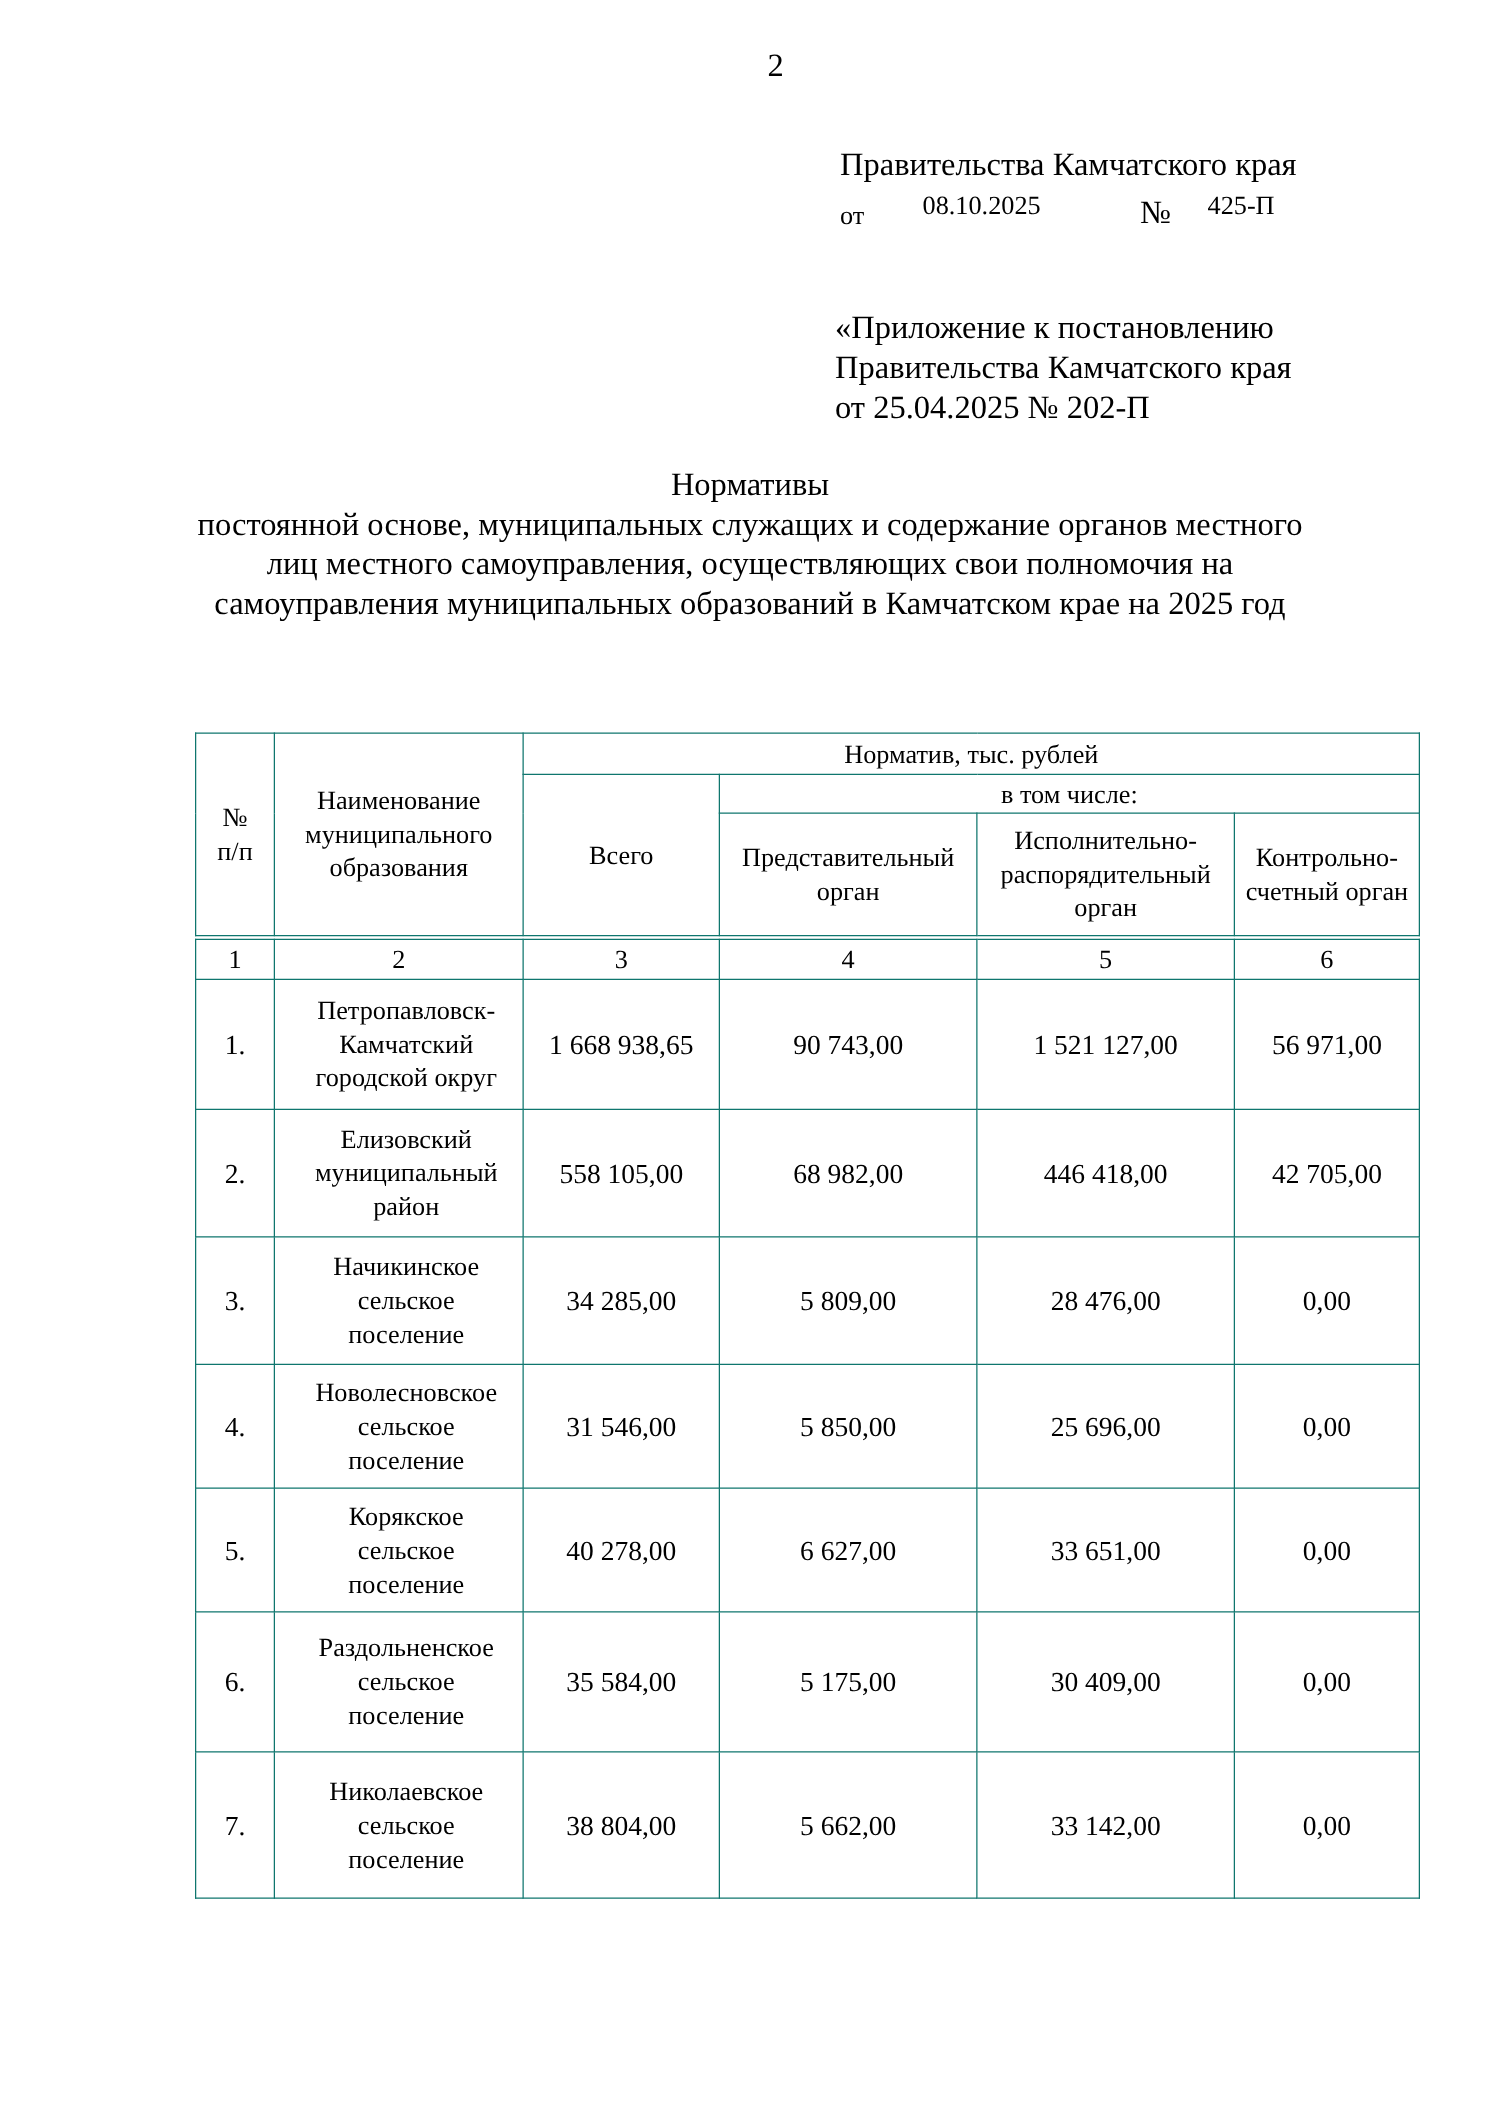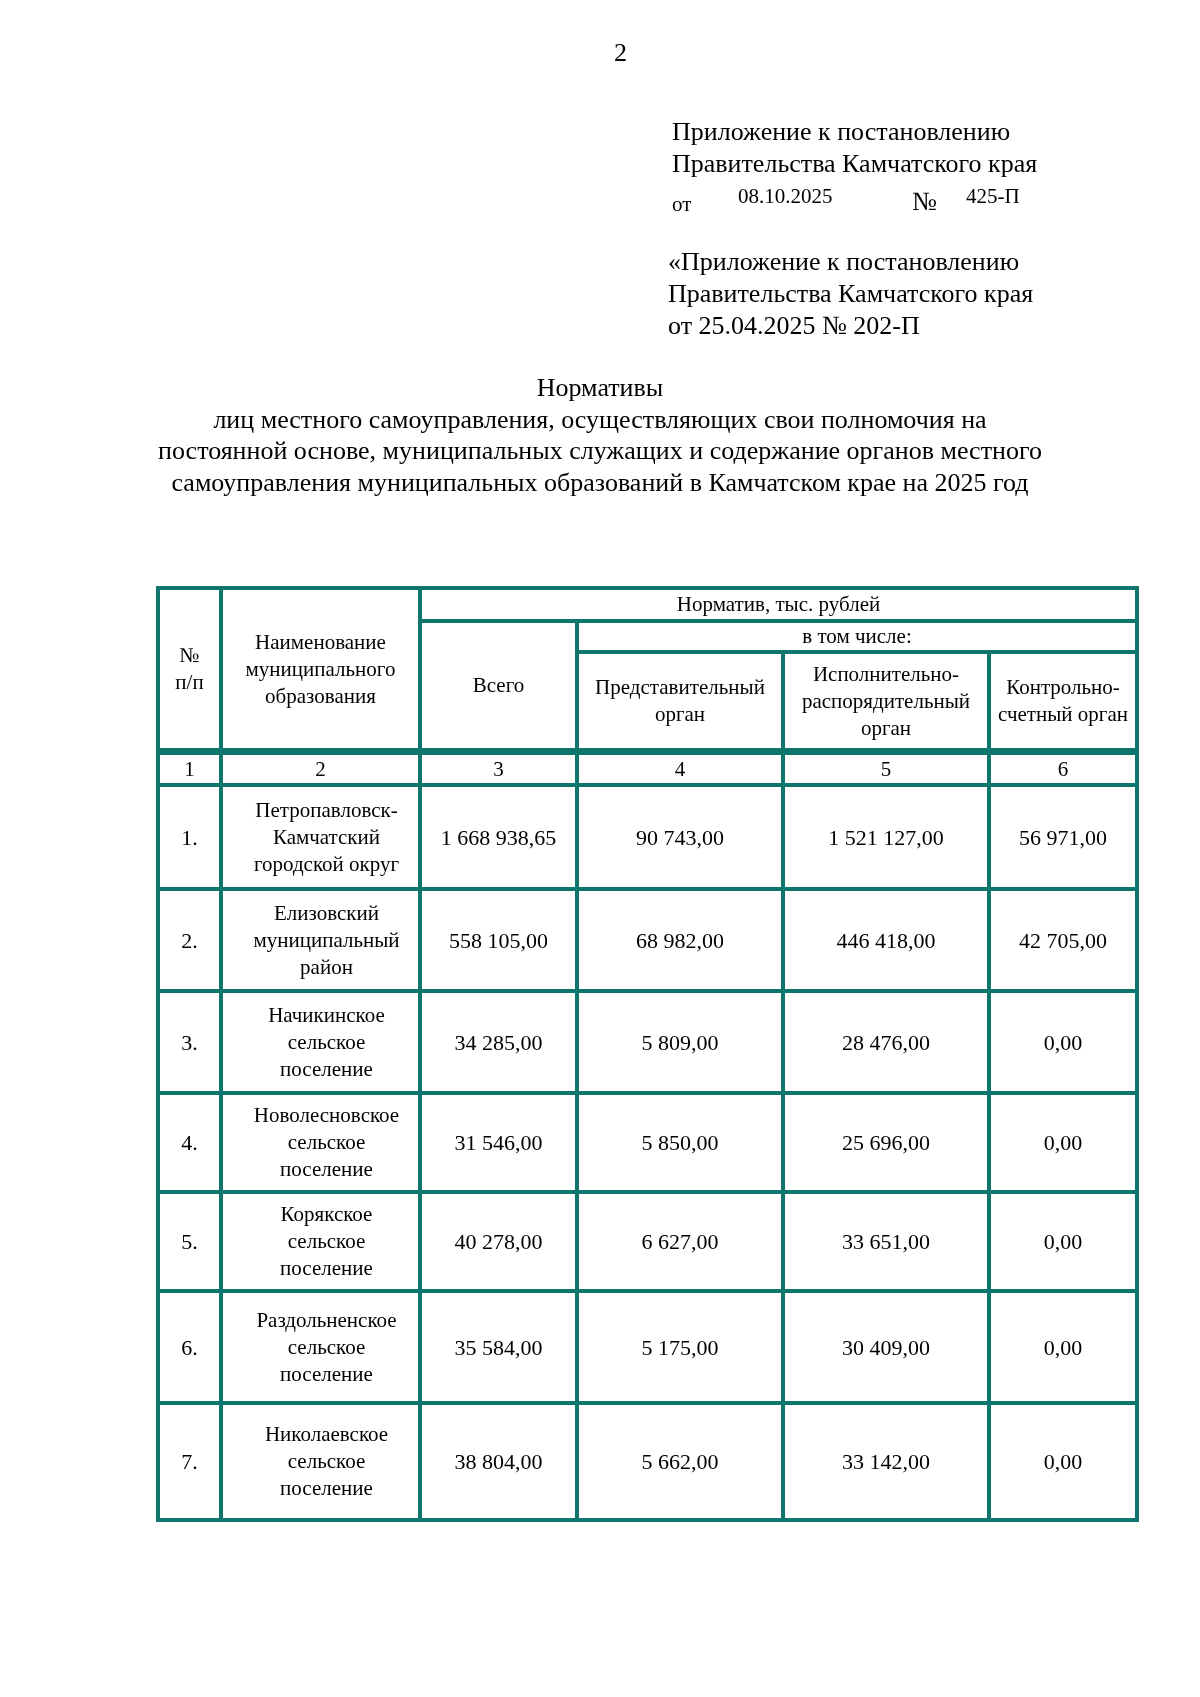--- a/index.html
+++ b/index.html
@@ -11,53 +11,52 @@
   .app1 { top:116px; }
   .app-row { position:relative; height:36px; }
   .app-row .ot { position:absolute; left:0; top:8px; font-size:21px; }
   .app-row .date { position:absolute; left:66px; top:0; font-size:21px; }
   .app-row .nosign { position:absolute; left:240px; top:6px; font-size:26px; }
   .app-row .num { position:absolute; left:294px; top:0; font-size:21px; }
   .app2 { top:246px; left:668px; }
   .title-block { left:130px; width:940px; top:372px; text-align:center; font-size:26px; line-height:31.5px; }
 
   table { border-collapse:collapse; position:absolute; table-layout:fixed; }
-  td, th { border:4px solid #0f766e; padding:0; text-align:center; vertical-align:middle;
+  td, th { border:1px solid #0f766e; padding:0; text-align:center; vertical-align:middle;
            font-weight:normal; font-size:21px; line-height:27px; }
   .hdr { left:156px; top:586px; width:979px; }
   .body-t { left:156px; top:751px; width:979px; }
   .name-cell { text-align:center; padding-left:12px; }
   .num-cell { font-size:22px; }
 </style>
 </head>
 <body>
 
 <div class="abs page-num">2</div>
 
 <div class="abs appendix app1">
-  <div>Приложение к постановлению</div>
   <div>Правительства Камчатского края</div>
   <div class="app-row">
     <span class="ot">от</span>
     <span class="date">08.10.2025</span>
     <span class="nosign">№</span>
     <span class="num">425-П</span>
   </div>
 </div>
 
 <div class="abs appendix app2">
   <div>«Приложение к постановлению</div>
   <div>Правительства Камчатского края</div>
   <div>от 25.04.2025 № 202-П</div>
 </div>
 
 <div class="abs title-block">
   <div>Нормативы</div>
+  <div>постоянной основе, муниципальных служащих и содержание органов местного</div>
   <div>лиц местного самоуправления, осуществляющих свои полномочия на</div>
-  <div>постоянной основе, муниципальных служащих и содержание органов местного</div>
   <div>самоуправления муниципальных образований в Камчатском крае на 2025 год</div>
 </div>
 
 <table class="hdr">
   <colgroup>
     <col style="width:63px">
       <col style="width:199px">
       <col style="width:157px">
     <col style="width:206px">
       <col style="width:206px">

